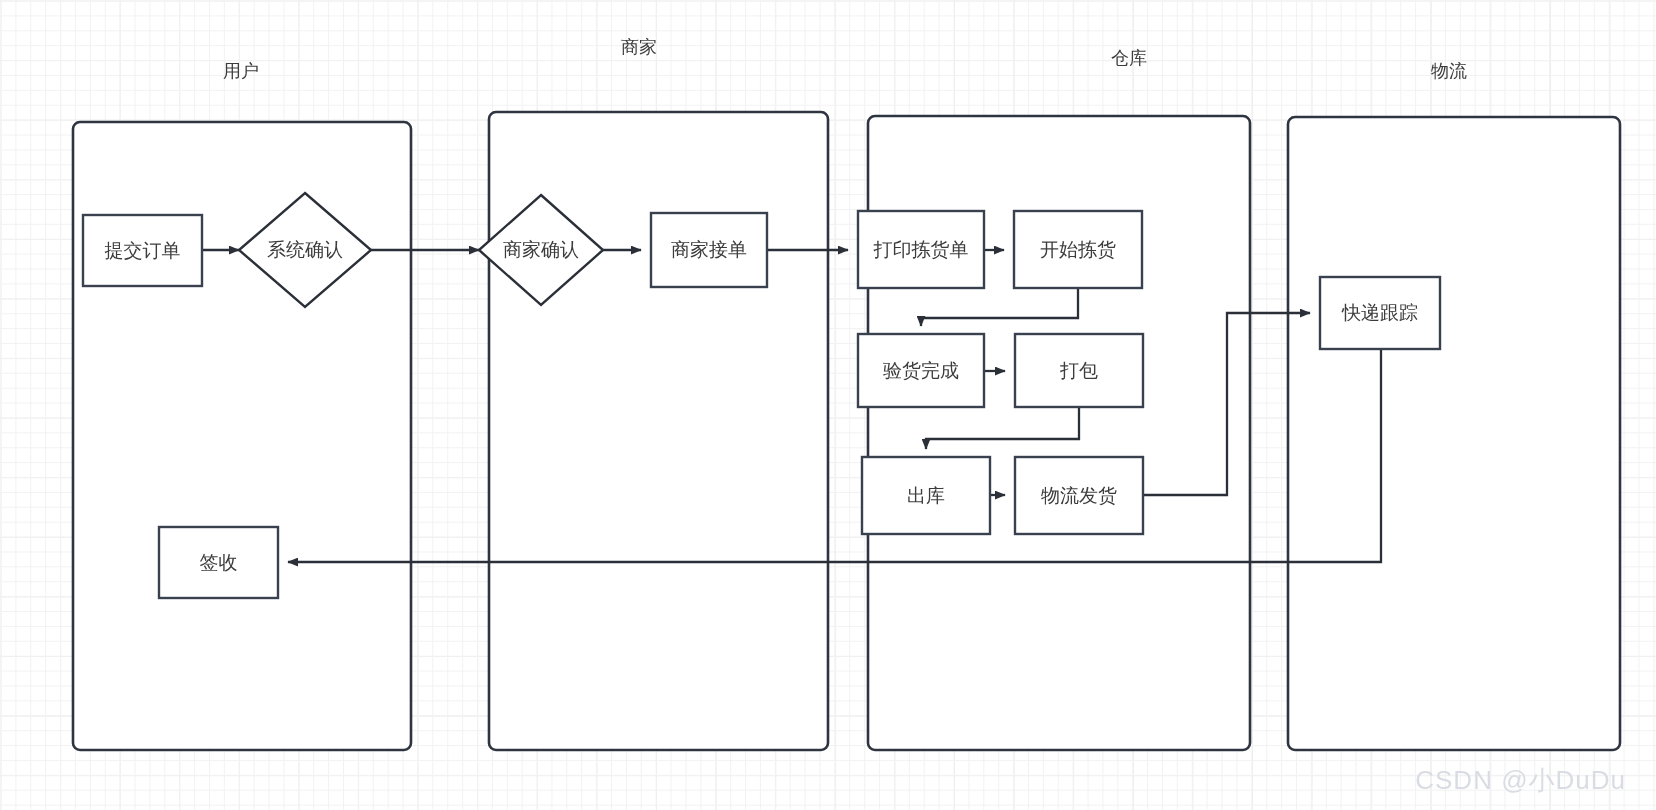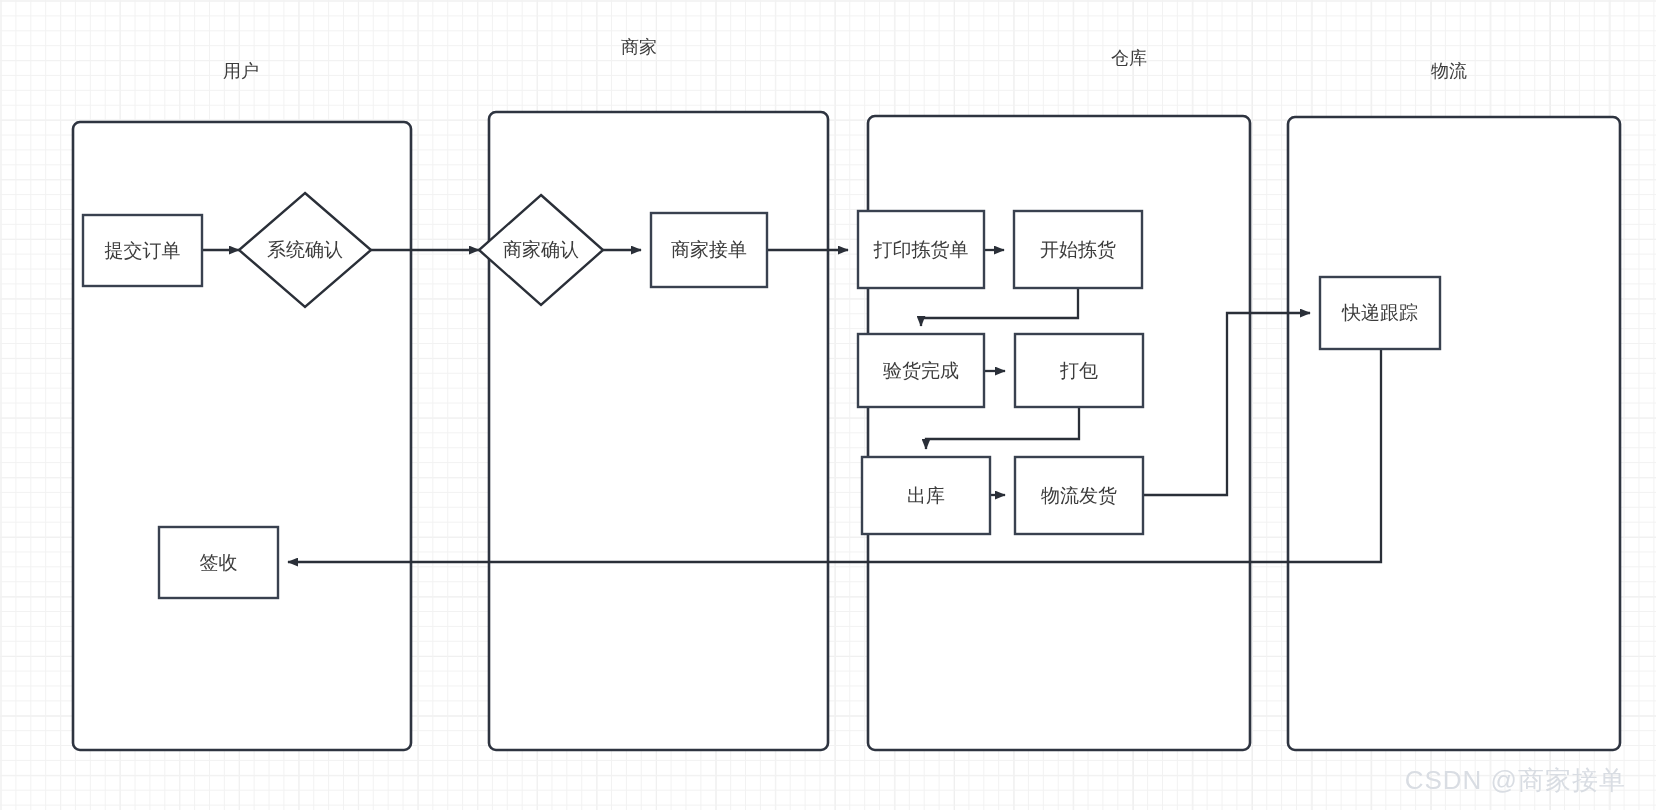--- a/index.html
+++ b/index.html
@@ -165,15 +165,15 @@
         </g>
       </g>
     <g id="lane-titles-group">
         <text x="241" y="72" class="lane-title">用户</text>
         <text x="639" y="48" class="lane-title">商家</text>
         <text x="1129" y="59" class="lane-title">仓库</text>
         <text x="1449" y="72" class="lane-title">物流</text>
       </g>
   </svg>
 
-  <div class="watermark">CSDN @商家接单</div>
+  <div class="watermark">CSDN @小DuDu</div>
 
 </div>
 
 </body></html>

